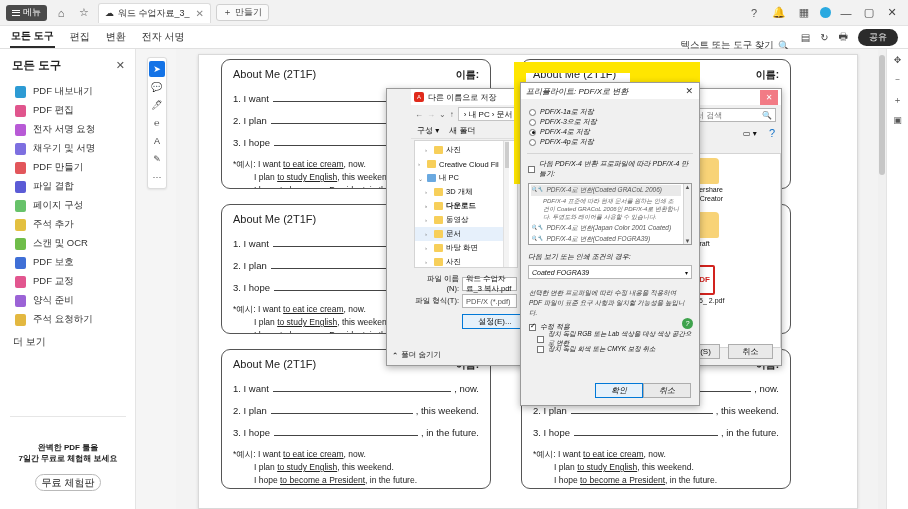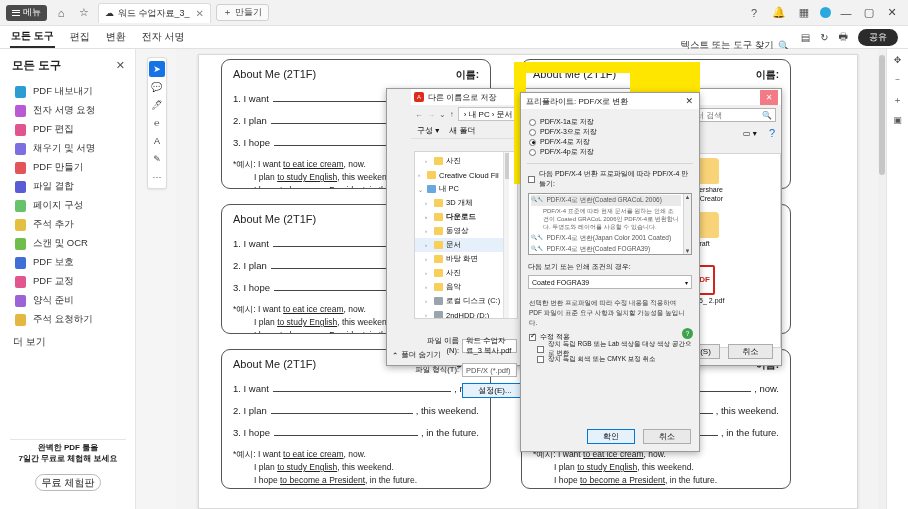--- a/index.html
+++ b/index.html
@@ -74,21 +74,21 @@
     display:flex; align-items:center; gap:7px;
     padding:3px 8px 3px 15px; font-size:9.5px; color:#333; height:19px;
   }
   .ico {
     width:11px; height:12px; border-radius:2px; flex:0 0 11px;
     display:block; position:relative;
   }
   .lp-more { padding:6px 0 0 13px; font-size:10px; color:#333; }
   .trial {
     position:absolute; left:10px; bottom:18px; width:116px;
-    border-top:1px solid #e6e6e6; padding-top:2px; text-align:center;
+    border-top:1px solid #e6e6e6; padding-top:25px; text-align:center;
   }
   .trial p { margin:0; font-size:8px; font-weight:bold; color:#222; line-height:1.45; }
   .trial .btn {
     margin:9px auto 0; width:66px; height:17px; border:1px solid #b9b9b9;
     border-radius:9px; font-size:10px; color:#222;
     display:flex; align-items:center; justify-content:center; background:#fff;
   }
 
   
   .rail {
@@ -163,21 +163,21 @@
   .chk.on:after { content:"✓"; position:absolute; left:0px; top:-3px; font-size:7px; color:#111; }
   .rad { width:7px; height:7px; border:1px solid #767676; border-radius:50%; background:#fff; flex:0 0 7px; display:inline-block; position:relative; }
   .rad.on:after { content:""; position:absolute; left:1.5px; top:1.5px; width:3px; height:3px; border-radius:50%; background:#111; }
 
   
   #saveas { left:386px; top:88px; width:136px; height:278px;padding-left:24px; }
   #saveas2 { left:522px; top:88px; width:260px; height:278px; }
   .sa-nav { display:flex; align-items:center; gap:4px; height:18px; padding:0 4px; background:#f0f0f0; font-size:8px; }
   .sa-crumb { display:flex; align-items:center; gap:2px; border:1px solid #c4c4c4; background:#fff; height:14px; padding:0 3px; flex:1; overflow:hidden; white-space:nowrap; }
   .sa-tools { display:flex; align-items:center; gap:10px; height:16px; padding:0 6px; font-size:8px; border-bottom:1px solid #dedede; }
-  .sa-body { display:flex; height:168px; background:#fff; border:1px solid #d4d4d4; margin:12px 3px; }
+  .sa-body { display:flex; height:128px; background:#fff; border:1px solid #d4d4d4; margin:1px 3px; }
   .sa-tree { width:88px; overflow:hidden; padding-top:2px; }
   .tr { display:flex; align-items:center; gap:3px; font-size:7.5px; height:14px; padding-left:3px; white-space:nowrap; }
   .tr .ar { color:#777; font-size:6px; width:6px; }
   .tr .fico { width:9px; height:8px; background:#f7cf5a; border-radius:1px; flex:0 0 9px; }
   .tr.sel { background:#e6f0fb; }
   .fitem { width:64px; text-align:center; font-size:7px; line-height:1.25; margin-bottom:6px; }
 
   .hl { position:absolute; background:#ffe600; }
 </style>
 </head>
@@ -237,26 +237,26 @@
     <div class="lp-head">
       <span>모든 도구</span>
       <span class="x">✕</span>
     </div>
     <div class="lp-list" id="tools-list">
         <div class="lp-item">
           <span class="ico" style="background: rgb(45, 155, 212);"></span>
           <span>PDF 내보내기</span>
         </div>
         <div class="lp-item">
+          <span class="ico" style="background: rgb(224, 85, 141);"></span>
+          <span>PDF 편집</span>
+        </div>
+        <div class="lp-item">
           <span class="ico" style="background: rgb(184, 90, 214);"></span>
           <span>전자 서명 요청</span>
-        </div>
-        <div class="lp-item">
-          <span class="ico" style="background: rgb(224, 85, 141);"></span>
-          <span>PDF 편집</span>
         </div>
         <div class="lp-item">
           <span class="ico" style="background: rgb(125, 111, 224);"></span>
           <span>채우기 및 서명</span>
         </div>
         <div class="lp-item">
           <span class="ico" style="background: rgb(226, 86, 91);"></span>
           <span>PDF 만들기</span>
         </div>
         <div class="lp-item">
@@ -592,21 +592,21 @@
             <span class="ar">›</span>
             <span class="fico" style="background: rgb(154, 164, 173);"></span>
             <span>2ndHDD (D:)</span>
           </div>
         </div>
       <div style="width:6px;background:#f3f3f3;border-left:1px solid #e0e0e0;">
         <div style="width:4px;height:26px;background:#cdcdcd;margin:1px;"></div>
       </div>
     </div>
     <div style="padding:5px 4px 0 4px;">
-      <div style="display:flex;align-items:center;gap:3px;margin-bottom:8px;">
+      <div style="display:flex;align-items:center;gap:3px;margin-bottom:1px;">
         <span style="width:44px;text-align:right;font-size:7.5px;">파일 이름(N):</span>
         <div class="inp" style="flex:1;font-size:7.5px;">워드 수업자료_3 복사.pdf</div>
       </div>
       <div style="display:flex;align-items:center;gap:3px;">
         <span style="width:44px;text-align:right;font-size:7.5px;">파일 형식(T):</span>
         <div class="combo" style="flex:1;font-size:7.5px;color:#555;">
           <span>PDF/X (*.pdf)</span>
         </div>
       </div>
       <div class="wbtn primary" style="width:66px;margin:6px 0 0 47px;">설정(E)...</div>
@@ -614,21 +614,21 @@
     <div style="position:absolute;left:5px;bottom:5px;display:flex;align-items:center;gap:3px;font-size:7.5px;">
       <span>⌃</span>
       <span>폴더 숨기기</span>
     </div>
   </div>
 
   <div class="hl" style="left:514px; top:62px; width:12px; height:122px; z-index:7;"></div>
   <div class="hl" style="left:514px; top:62px; width:186px; height:11px; z-index:7;"></div>
   <div class="hl" style="left:630px; top:62px; width:70px; height:122px; z-index:7;"></div>
 
-  <div class="dlg" style="left:520px; top:92px; width:180px; height:360px; z-index:9; background:#f0f0f0;">
+  <div class="dlg" style="left:520px; top:82px; width:180px; height:324px; z-index:9; background:#f0f0f0;font-style:italic;">
     <div class="dlg-title" style="background:#fff;padding-left:5px;">
       <span>프리플라이트: PDF/X로 변환</span>
       <span class="sp"></span>
       <span style="font-size:9px;color:#333;padding-right:3px;">✕</span>
     </div>
     <div style="padding:8px 0 0 8px;" id="radios">
         <div style="display: flex; align-items: center; gap: 4px; height: 10px;">
           <span class="rad"></span>
           <span style="font-size: 7px;">PDF/X-1a로 저장</span>
         </div>
@@ -693,19 +693,19 @@
         <div style="display: flex; align-items: center; gap: 4px; height: 10px;">
           <span class="chk"></span>
           <span style="font-size: 6.5px;">장치 독립 RGB 또는 Lab 색상을 대상 색상 공간으로 변환</span>
         </div>
         <div style="display: flex; align-items: center; gap: 4px; height: 10px;">
           <span class="chk"></span>
           <span style="font-size: 6.5px;">장치 독립 회색 또는 CMYK 보정 취소</span>
         </div>
       </div>
 
-    <div style="position:absolute;right:8px;bottom:7px;display:flex;gap:8px;">
+    <div style="position:absolute;right:8px;bottom:7px;display:flex;">
       <div class="wbtn primary" style="width:48px;">확인</div>
       <div class="wbtn" style="width:48px;">취소</div>
     </div>
   </div>
 
 </div>
 
 </body></html>

